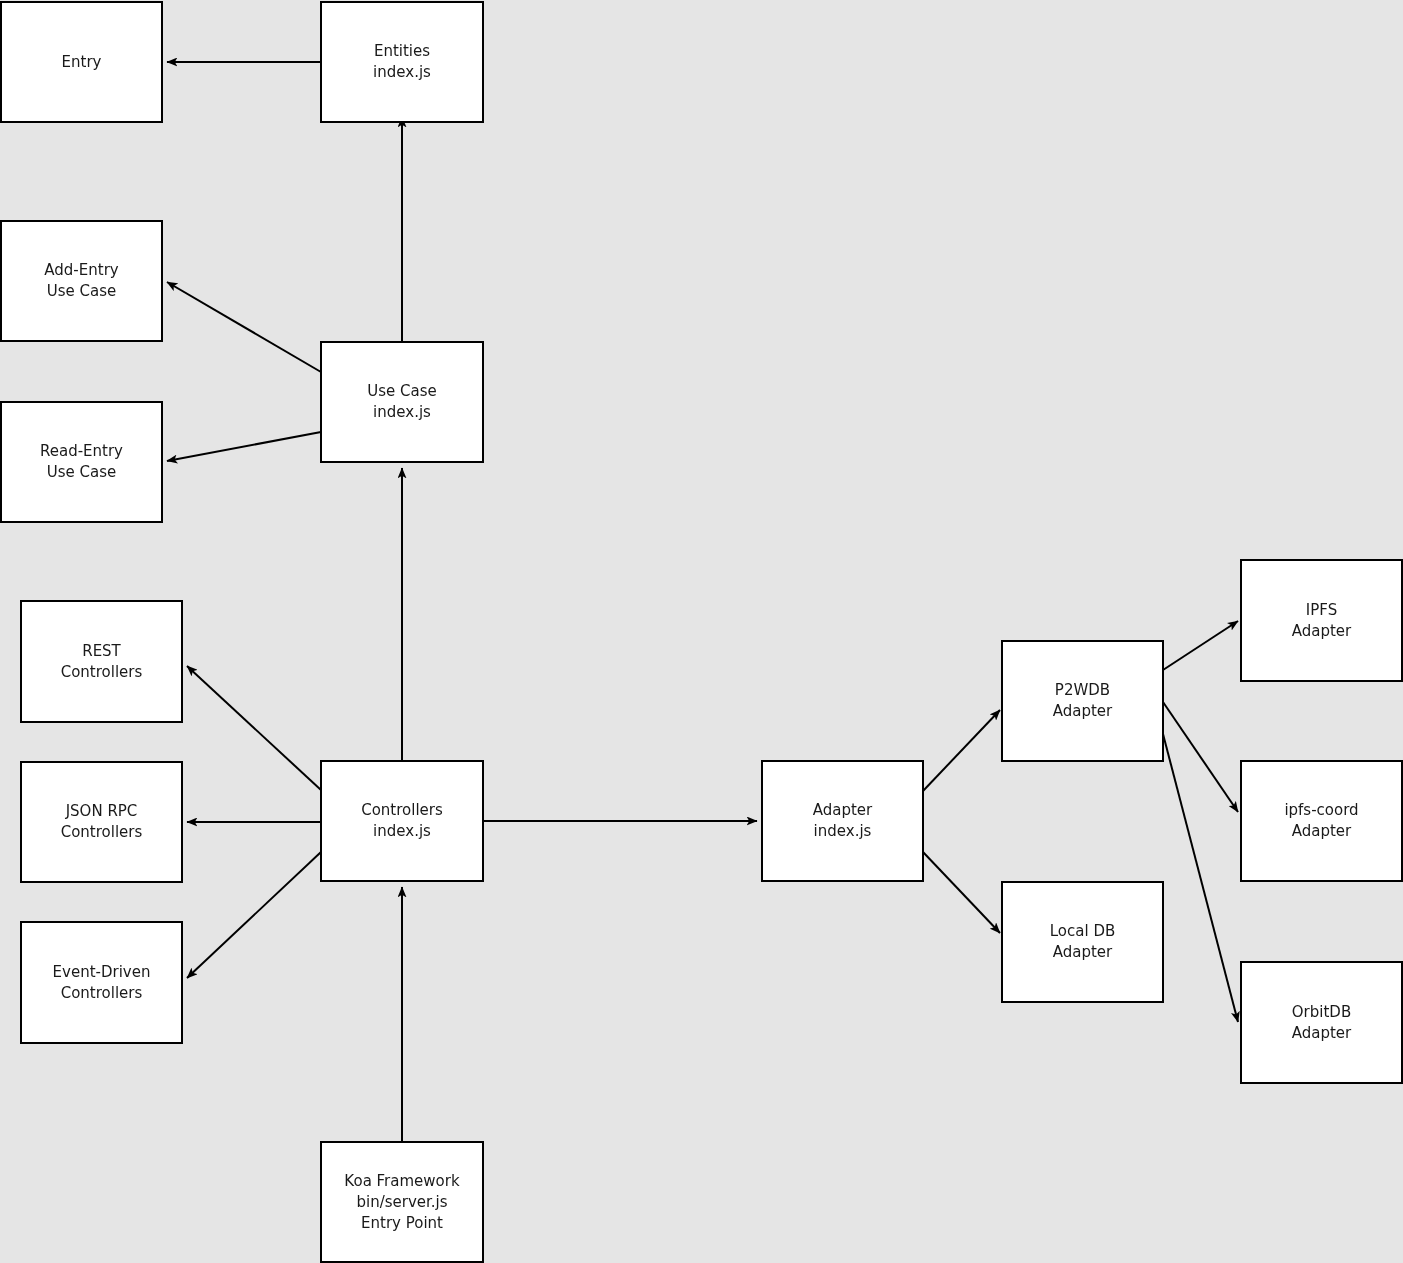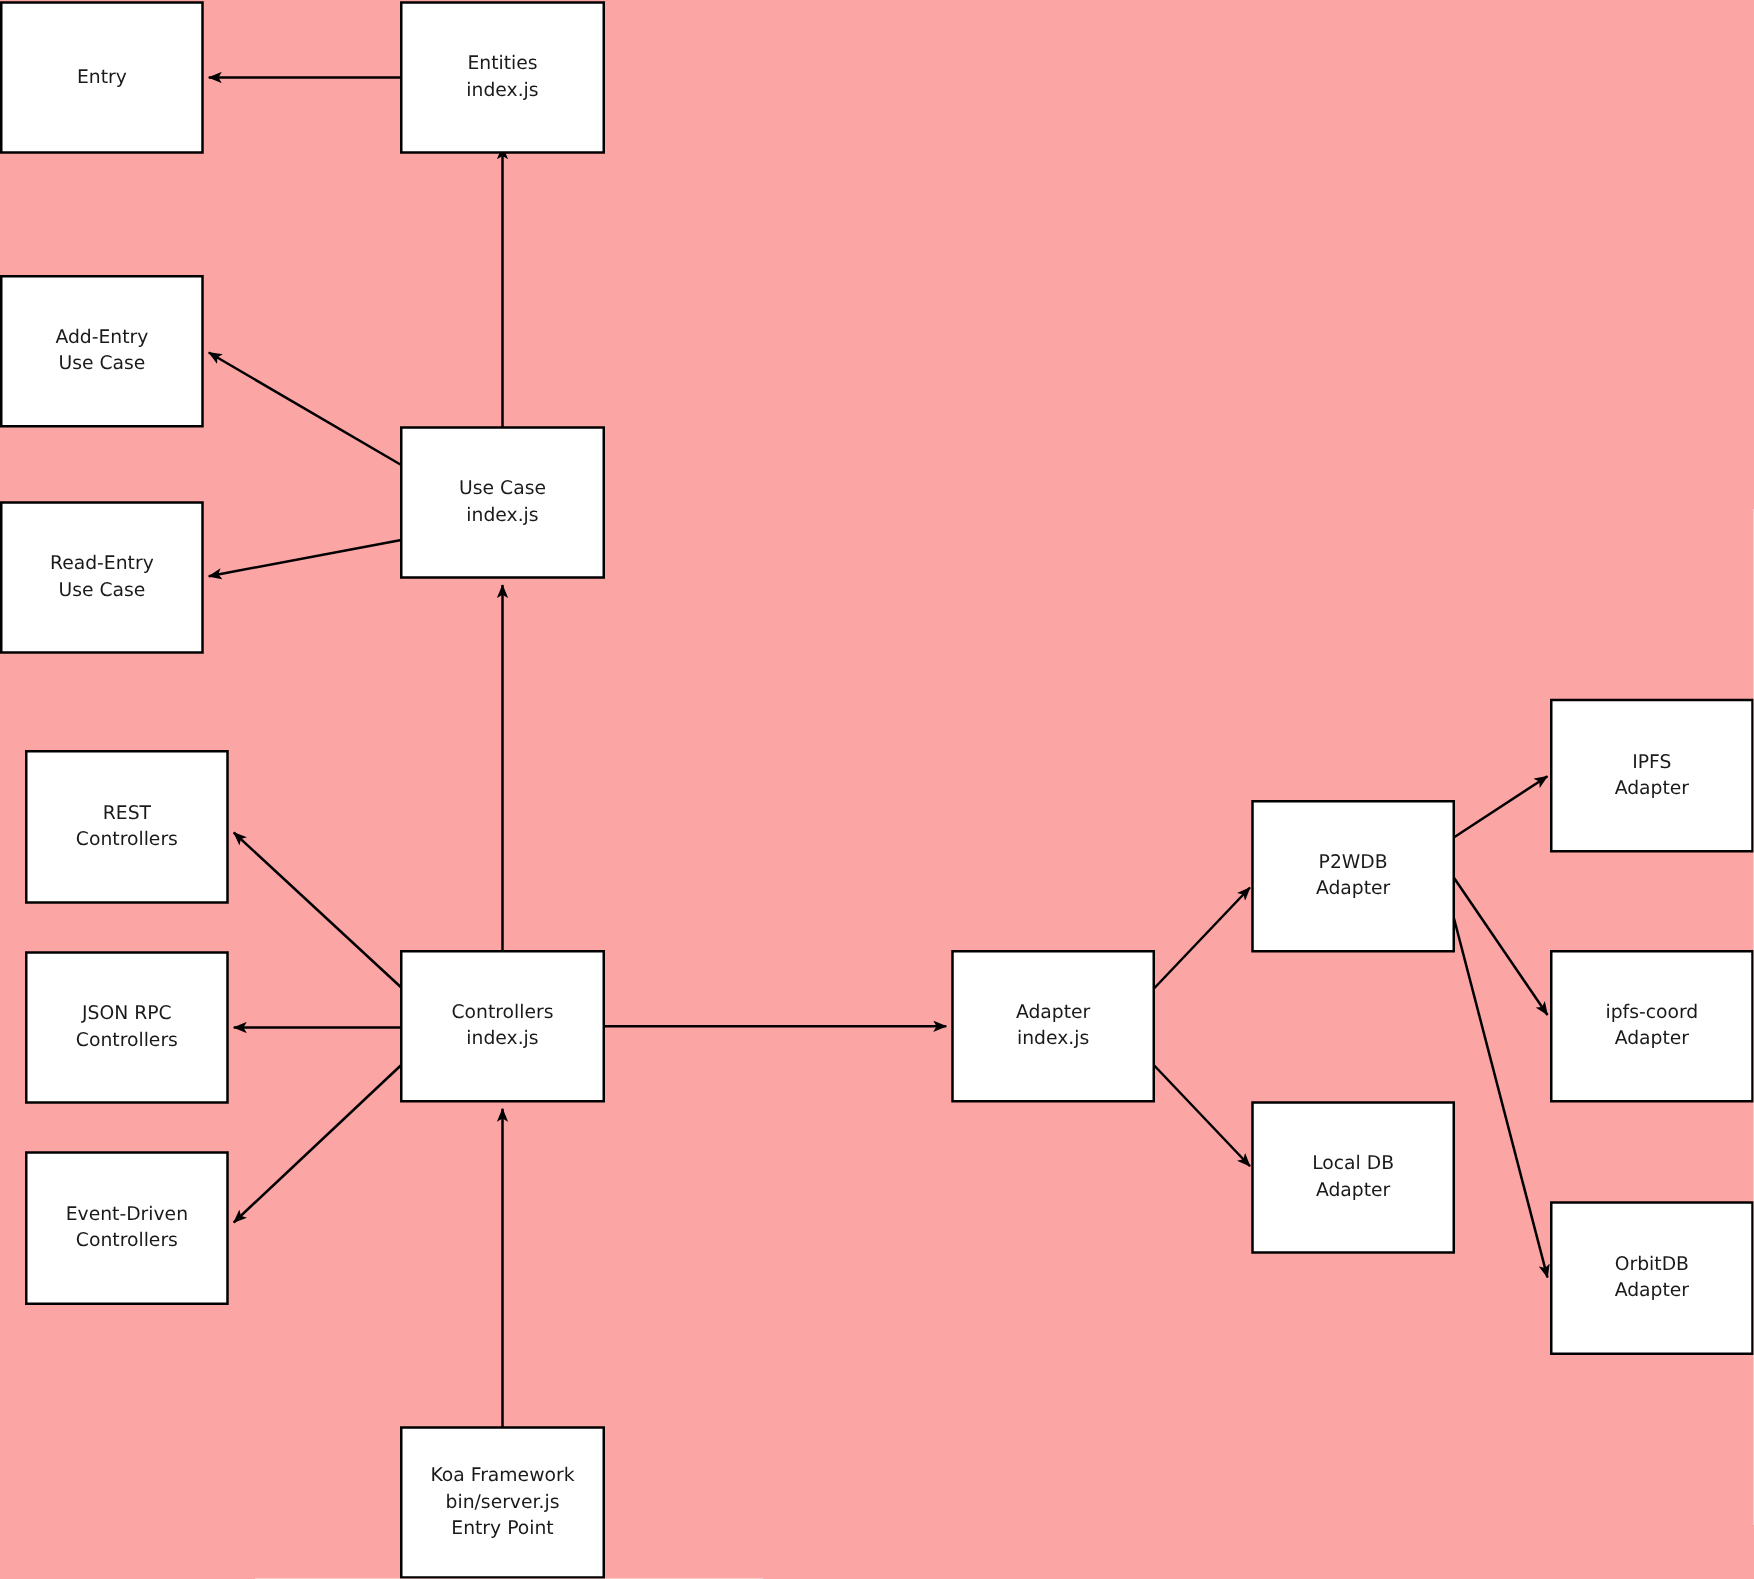--- a/index.html
+++ b/index.html
@@ -4,21 +4,21 @@
 <style>
   html, body {
     margin: 0;
     padding: 0;
     background: #ffffff;
   }
   #diagram-root {
     position: relative;
     width: 1403px;
     height: 1263px;
-    background: #fca5a5;
+    background: #e5e5e5;
     font-family: "DejaVu Sans", sans-serif;
     overflow: hidden;
   }
   svg#diagram-svg {
     position: absolute;
     top: 0;
     left: 0;
     width: 1403px;
     height: 1263px;
   }

